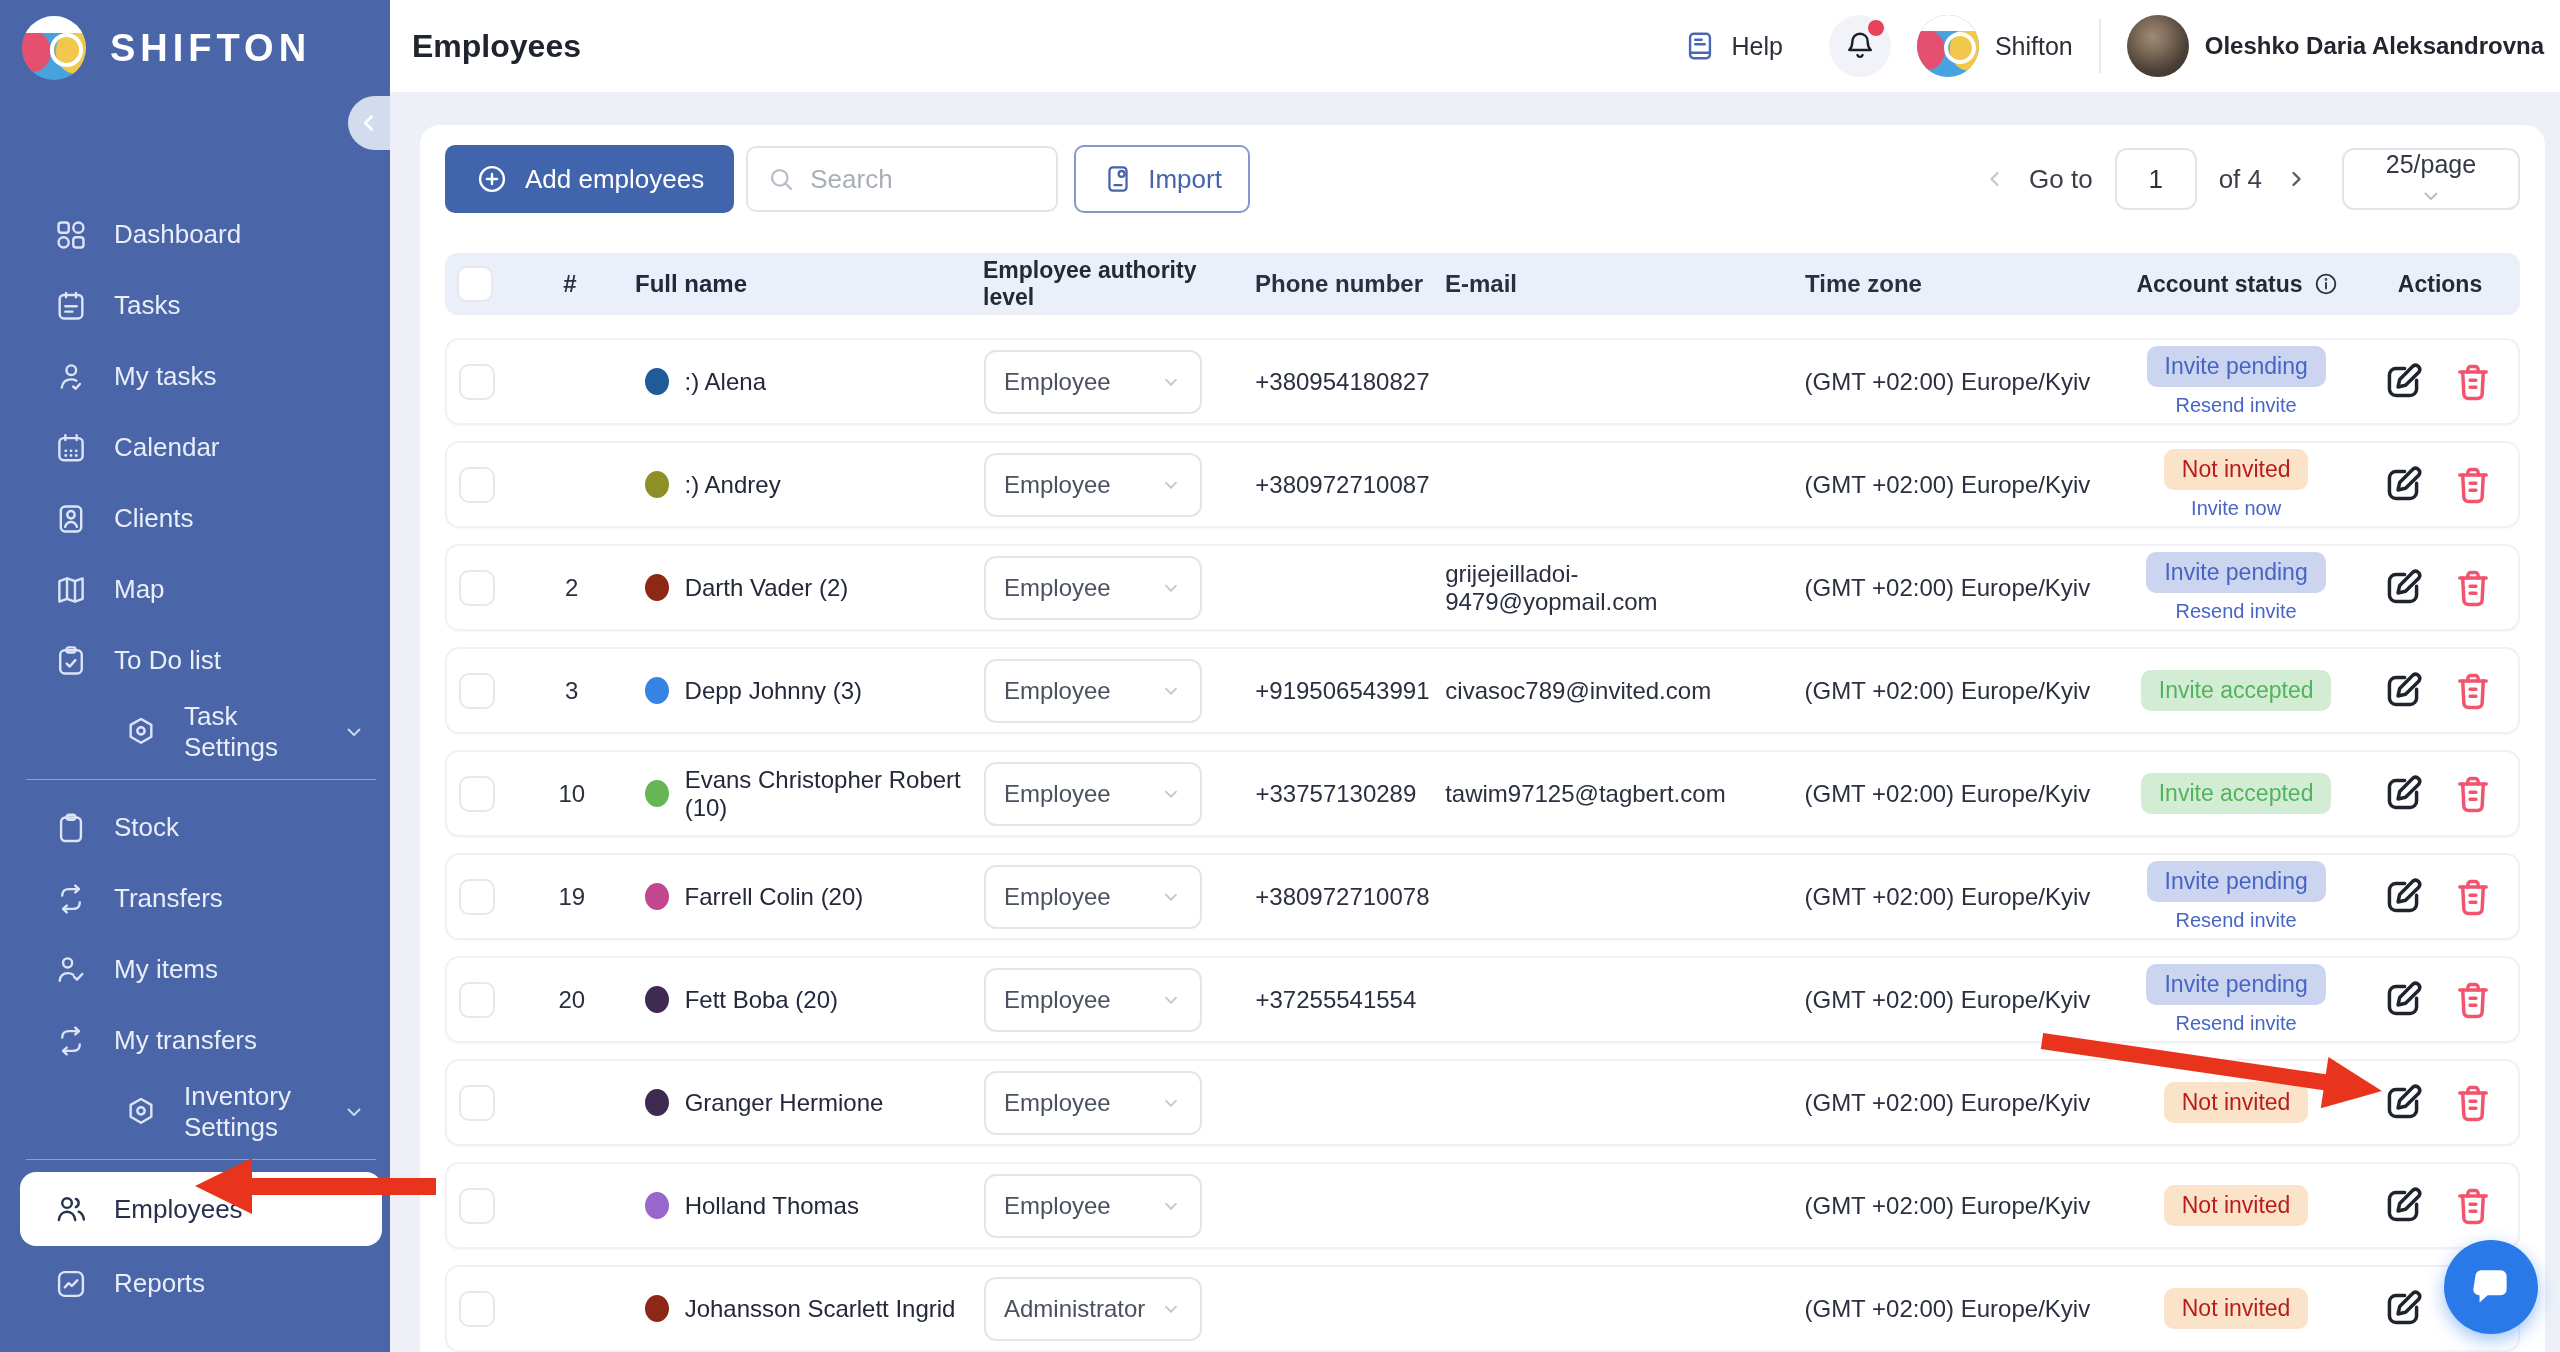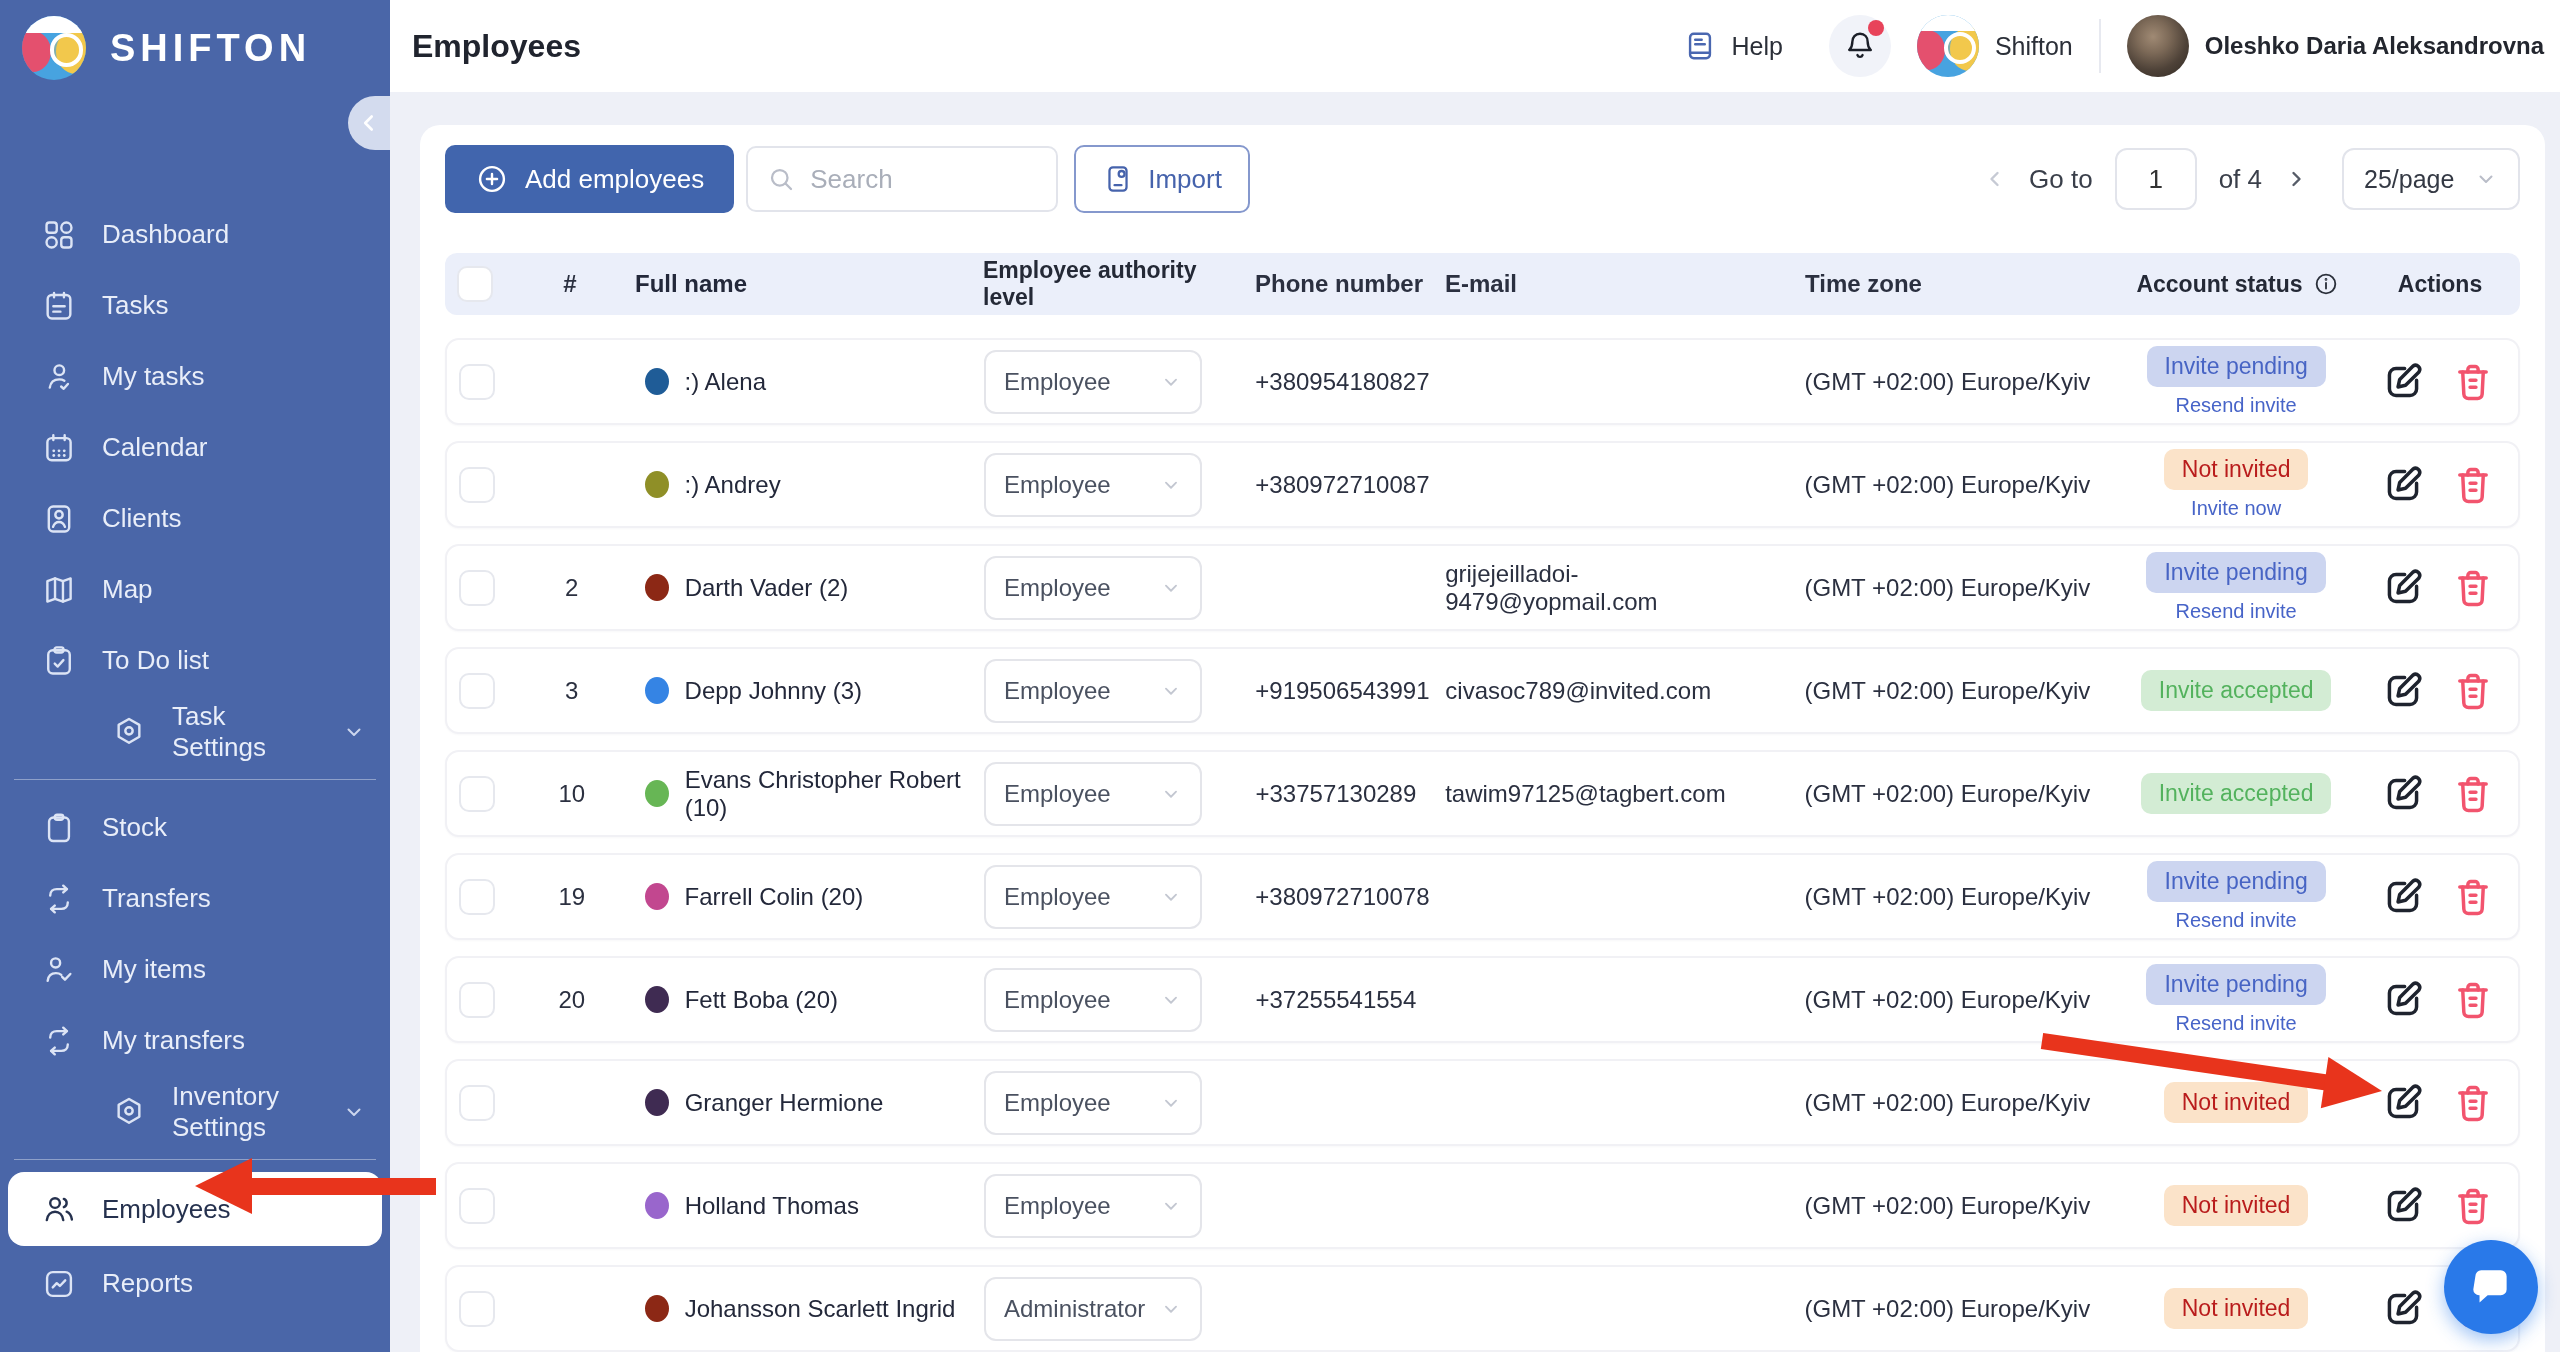--- a/index.html
+++ b/index.html
@@ -12,21 +12,21 @@
   .sidebar{position:absolute;left:0;top:0;width:390px;height:100%;background:#4a66a8;z-index:5;}
   .logo-row{display:flex;align-items:center;gap:24px;padding:16px 0 0 22px;}
   .logo-text{color:#fff;font-size:38px;font-weight:700;letter-spacing:5px;}
   .logo-mark{width:64px;height:64px;border-radius:50%;position:relative;overflow:hidden;background:#47a3e0;flex:none;}
   .logo-mark .lm-left{position:absolute;left:-8px;top:24%;width:58%;height:64%;background:#e4506e;border-radius:50%;}
   .logo-mark .lm-right{position:absolute;right:-10px;top:20%;width:62%;height:70%;background:#f2c84b;border-radius:50%;}
   .logo-mark .lm-top{position:absolute;left:0;top:0;width:100%;height:26%;background:#fff;z-index:2;}
   .logo-mark .lm-ring{position:absolute;right:5%;top:27%;width:52%;height:52%;border:4px solid #fff;border-radius:50%;background:rgba(244,200,80,.35);z-index:3;}
   .collapse-btn{position:absolute;right:0;top:96px;width:42px;height:54px;border:none;border-radius:28px 0 0 28px;background:#d3dbee;color:#fff;cursor:pointer;display:flex;align-items:center;justify-content:center;z-index:6;}
   .collapse-btn .icn{width:26px;height:26px;color:#fff;}
-  #nav{position:absolute;top:199px;left:0;right:0;}
+  #nav{position:absolute;top:199px;left:12px;right:0;}
   .nav-item{height:71px;display:flex;align-items:center;gap:26px;padding:0 24px 0 42px;color:#e9eef9;font-size:26px;cursor:pointer;}
   .nav-item .nav-icn{width:34px;height:34px;color:#dce4f5;}
   .nav-item.indent{padding-left:112px;}
   .nav-chevron{width:24px;height:24px;margin-left:auto;color:#ccd6ee;}
   .nav-item.active{background:#fff;color:#25314e;border-radius:16px;margin:2px 8px;padding-left:34px;height:74px;font-weight:500;}
   .nav-item.active .nav-icn{color:#25314e;}
   .nav-divider{height:1px;background:rgba(255,255,255,.38);margin:12px 14px;}
 
   
   .topbar{position:absolute;left:390px;top:0;right:0;height:92px;background:#fff;display:flex;align-items:center;padding:0 16px 0 22px;z-index:4;}
@@ -53,21 +53,21 @@
   .search .icn{width:30px;height:30px;color:#b9bdc8;}
   .search input{border:none;outline:none;font-size:26px;color:#333;width:100%;font-family:inherit;}
   ::placeholder{color:#a9aeb9;}
   .btn-import{margin-left:16px;height:68px;padding:0 26px;background:#fff;border:2px solid #8598cd;border-radius:10px;color:#4663ac;font-size:26px;display:flex;align-items:center;gap:14px;cursor:pointer;}
   .btn-import .icn{width:32px;height:32px;color:#4663ac;}
   .pager{margin-left:auto;display:flex;align-items:center;gap:22px;font-size:26px;color:#3a3f4a;}
   .pg-chev{width:24px;height:24px;cursor:pointer;}
   .pg-prev{color:#c6cad4;}
   .pg-next{color:#565c68;}
   .pg-input{width:82px;height:62px;border:2px solid #e2e4eb;border-radius:12px;text-align:center;font-size:26px;color:#333;outline:none;font-family:inherit;}
-  .pg-select{margin-left:12px;width:178px;height:62px;border:2px solid #e2e4eb;border-radius:12px;display:flex;align-items:center;justify-content:space-between;padding:0 20px;font-size:25px;color:#343944;cursor:pointer;background:#fff;}
+  .pg-select{margin-left:12px;width:178px;height:62px;border:2px solid #e2e4eb;border-radius:12px;display:flex;align-items:center;justify-content:space-between;padding:0 20px;font-size:25px;color:#343944;cursor:pointer;background:#fff;flex-direction:column;}
   .pg-select .icn{width:24px;height:24px;color:#b9bdc8;}
 
   
   .thead{position:absolute;top:128px;left:25px;right:25px;height:62px;background:#ebeffa;border-radius:12px;display:flex;align-items:center;font-size:23px;font-weight:700;color:#242936;}
   #rows{position:absolute;top:213px;left:25px;right:25px;}
   .trow{height:87px;margin-bottom:16px;background:#fff;border:2px solid #f1f1f5;border-radius:14px;display:flex;align-items:center;box-shadow:0 1px 2px rgba(30,40,70,.03);}
   .tcell{display:flex;align-items:center;height:100%;}
   .col-check{width:60px;padding-left:12px;}
   .col-num{width:130px;justify-content:center;font-size:24px;color:#2b3040;}
   .col-name{width:330px;gap:16px;font-size:24px;color:#23283a;padding-left:8px;}

